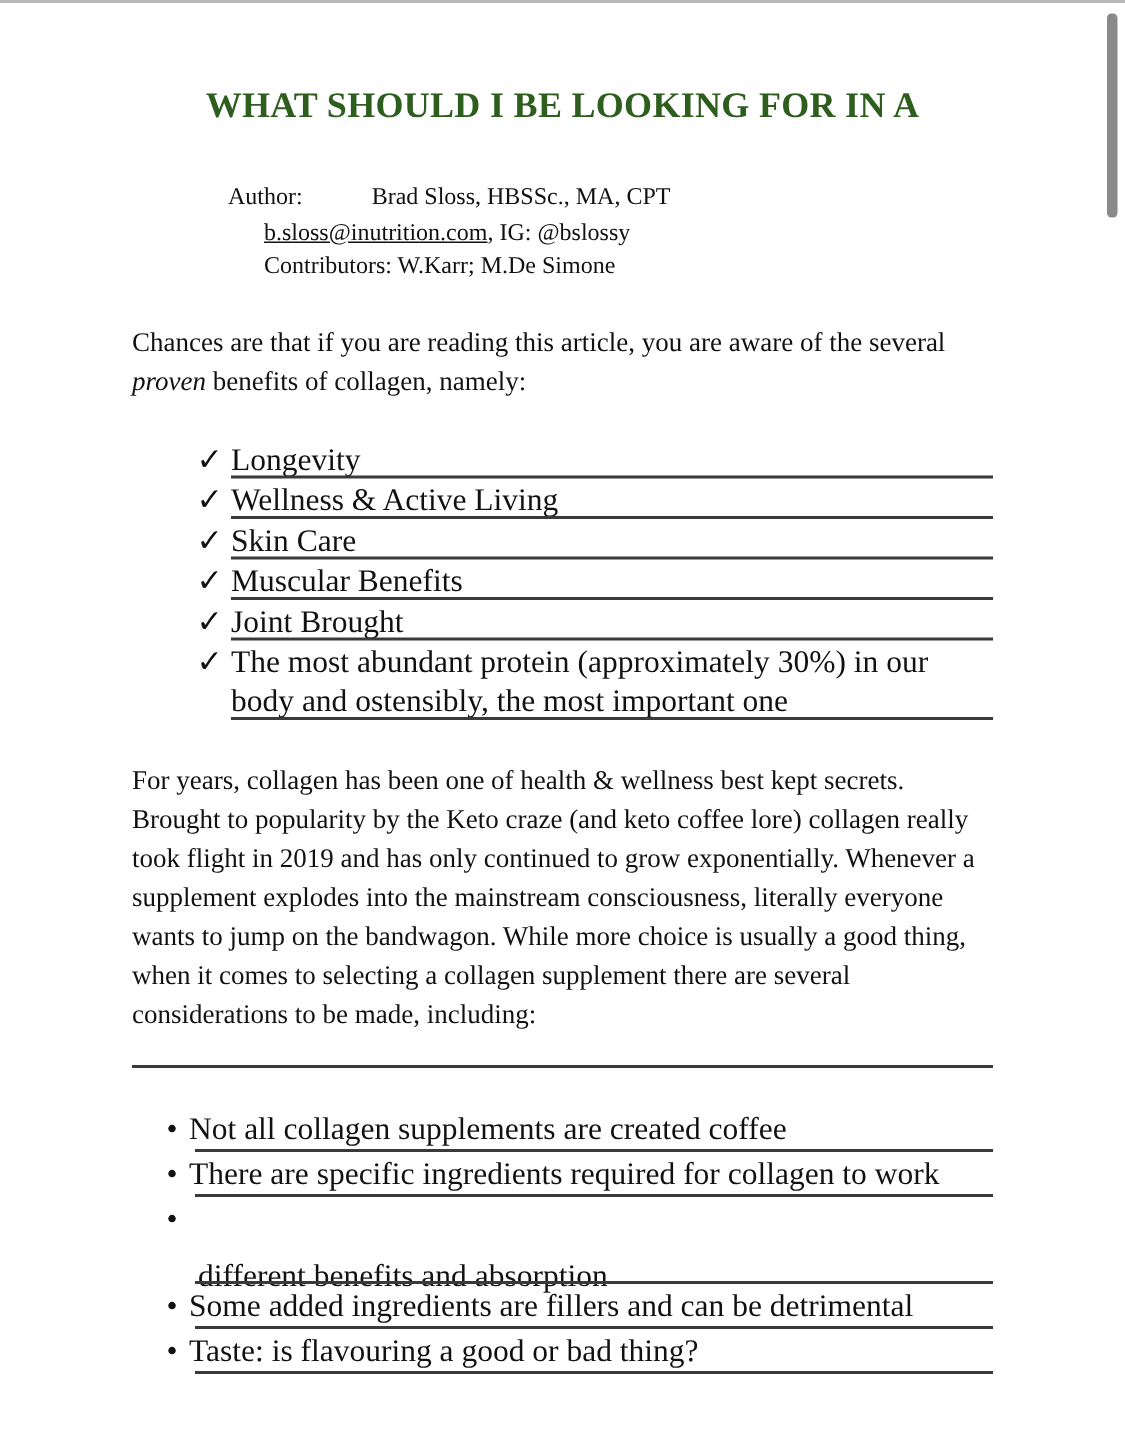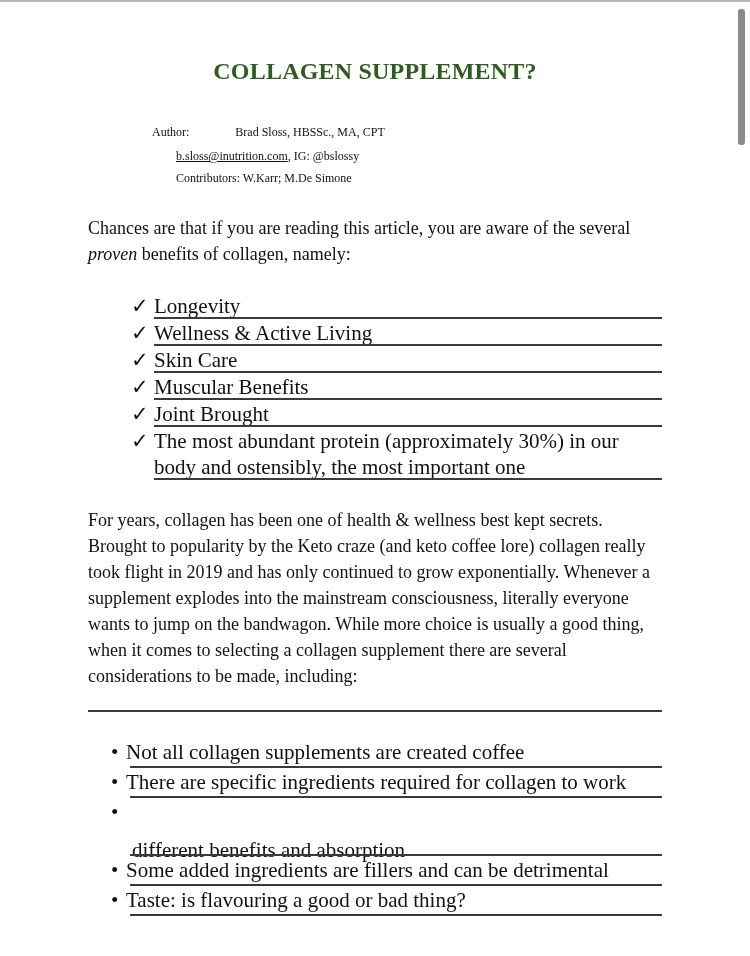--- a/index.html
+++ b/index.html
@@ -7,21 +7,21 @@
     width: 750px; height: 956px; background: #ffffff; position: relative; overflow: hidden;
     font-family: "Liberation Serif", "DejaVu Serif", serif; color: #111111;
   }
   .top-border { position: absolute; left: 0; top: 0; width: 750px; height: 2px; background: #b8b8b8; }
   .scrollbar { position: absolute; left: 738px; top: 9px; width: 7px; height: 136px; background: #8a8a8a; border-radius: 3px; }
 
   .title {
     position: absolute; left: 0; width: 750px; top: 56px; text-align: center;
     font-weight: bold; font-size: 24px; line-height: 30px; color: #2e5e1e; letter-spacing: 0.2px;
   }
-  .meta { position: absolute; font-size: 12px; line-height: 22px; color: #111; white-space: nowrap; }
+  .meta { position: absolute; font-size: 16px; line-height: 22px; color: #111; white-space: nowrap; }
   .meta .email { text-decoration: underline; }
 
   .para { position: absolute; left: 88px; width: 580px; font-size: 18px; line-height: 26px; color: #111; }
   .para i { font-style: italic; }
 
   .check-item { position: absolute; left: 131px; width: 530px; font-size: 21px; line-height: 26px; }
   .check-item .mark { position: absolute; left: 0; top: 0; width: 22px; }
   .check-item .text { position: absolute; left: 23px; top: 0; width: 507px; }
   .rule { position: absolute; height: 2px; background: #3a3a3a; }
 
@@ -30,21 +30,21 @@
   .bullet-item .text { position: absolute; left: 15px; top: 0; width: 535px; }
   .bullet-item .text .cont { display: block; padding-left: 6px; margin-top: 38px; }
 </style>
 </head>
 <body>
 
 <div class="top-border"></div>
 <div class="scrollbar"></div>
 
 <div class="title">
-  <div>COLLAGEN SUPPLEMENT?</div>
+  <div>WHAT SHOULD I BE LOOKING FOR IN A</div>
 </div>
 
 <div class="meta" style="left:152px; top:121px;">
   <span>Author:</span><span style="display:inline-block;width:46px;"></span><span>Brad Sloss, HBSSc., MA, CPT</span>
 </div>
 <div class="meta" style="left:176px; top:145px;text-align:center;">
   <span class="email">b.sloss@inutrition.com</span><span>, IG: @bslossy</span>
 </div>
 <div class="meta" style="left:176px; top:167px;text-align:right;">Contributors: W.Karr; M.De Simone</div>
 

